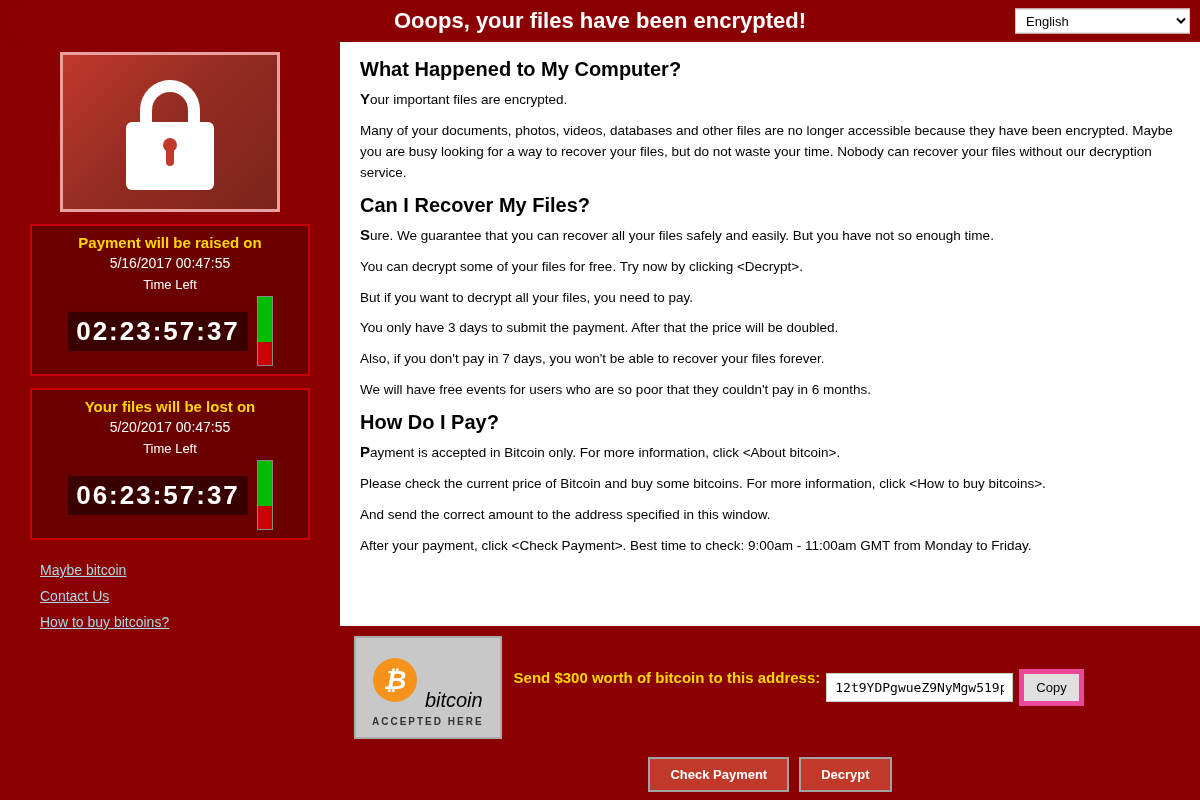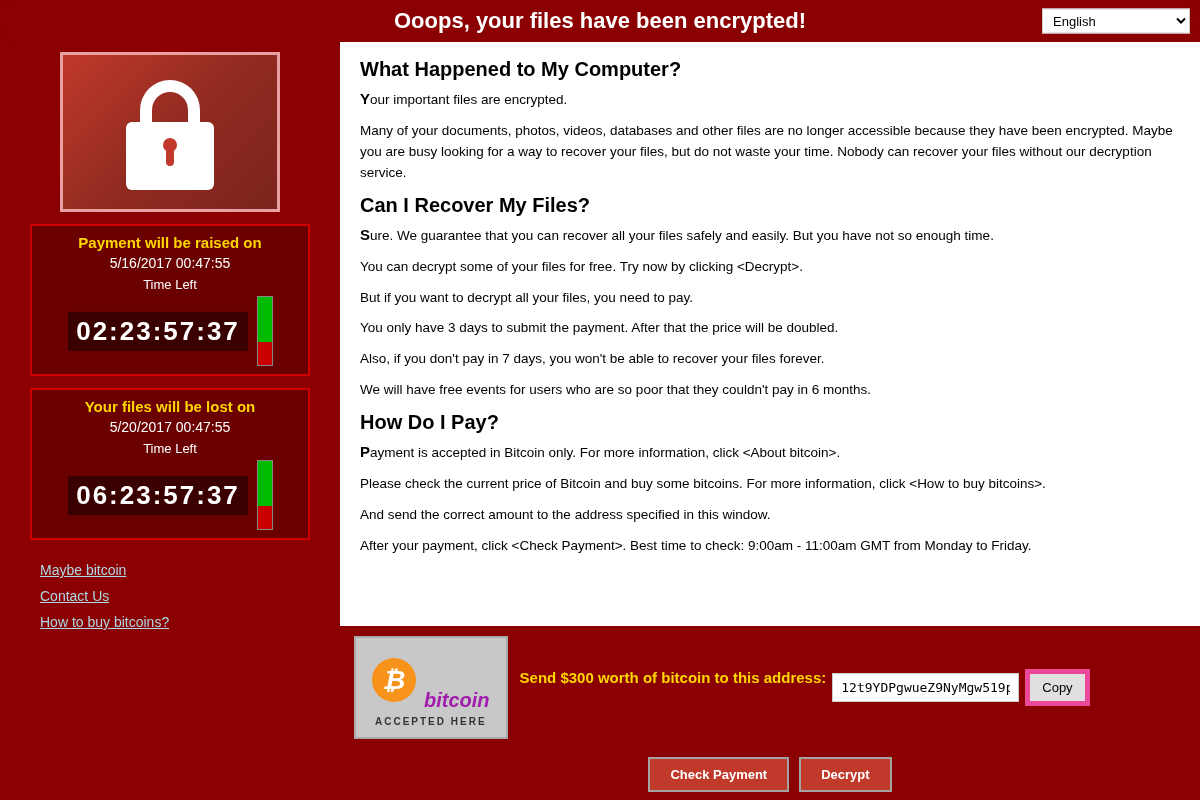--- a/index.html
+++ b/index.html
@@ -34,21 +34,21 @@
       position: absolute;
       right: 10px;
       top: 50%;
       transform: translateY(-50%);
     }
     #lang-select {
       background: white;
       border: 1px solid #ccc;
       padding: 3px 6px;
       font-size: 13px;
-      width: 148px;
+      width: 175px;
       cursor: pointer;
     }
 
     
     #main {
       display: flex;
       flex: 1;
       overflow: hidden;
     }
 
@@ -396,21 +396,21 @@
       <p>After your payment, click &lt;Check Payment&gt;. Best time to check: 9:00am - 11:00am GMT from Monday to Friday.</p>
 
     </div>
 
     <div id="bitcoin-area">
       <div id="bitcoin-row">
 
         <div id="bitcoin-logo-box-inner" style="background:#c8c8c8; padding:10px 16px; display:flex; flex-direction:column; align-items:center; border:2px solid #aaa;">
           <div style="display:flex; align-items:center; gap:8px;">
             <div style="background:#f7931a; color:white; width:44px; height:44px; border-radius:50%; display:flex; align-items:center; justify-content:center; font-size:26px; font-weight:bold; font-style:italic;">₿</div>
-            <span style="font-size:20px; font-weight:bold; font-style:italic; color:#a21caf;margin-top:41px;">bitcoin</span>
+            <span style="font-size:20px; font-weight:normal; font-style:italic; color:#000000;margin-top:41px;">bitcoin</span>
           </div>
           <div style="font-size:10px; letter-spacing:2px; color:#333; font-weight:bold; margin-top:4px;">ACCEPTED HERE</div>
         </div>
 
         <div id="bitcoin-right">
           <div id="bitcoin-send-label">Send $300 worth of bitcoin to this address:</div>
           <div id="bitcoin-address-row">
             <input type="text" id="bitcoin-address-input" readonly="" value="12t9YDPgwueZ9NyMgw519p7AA8isjr6SMw" style="">
             <button id="copy-button">Copy</button>
           </div>

